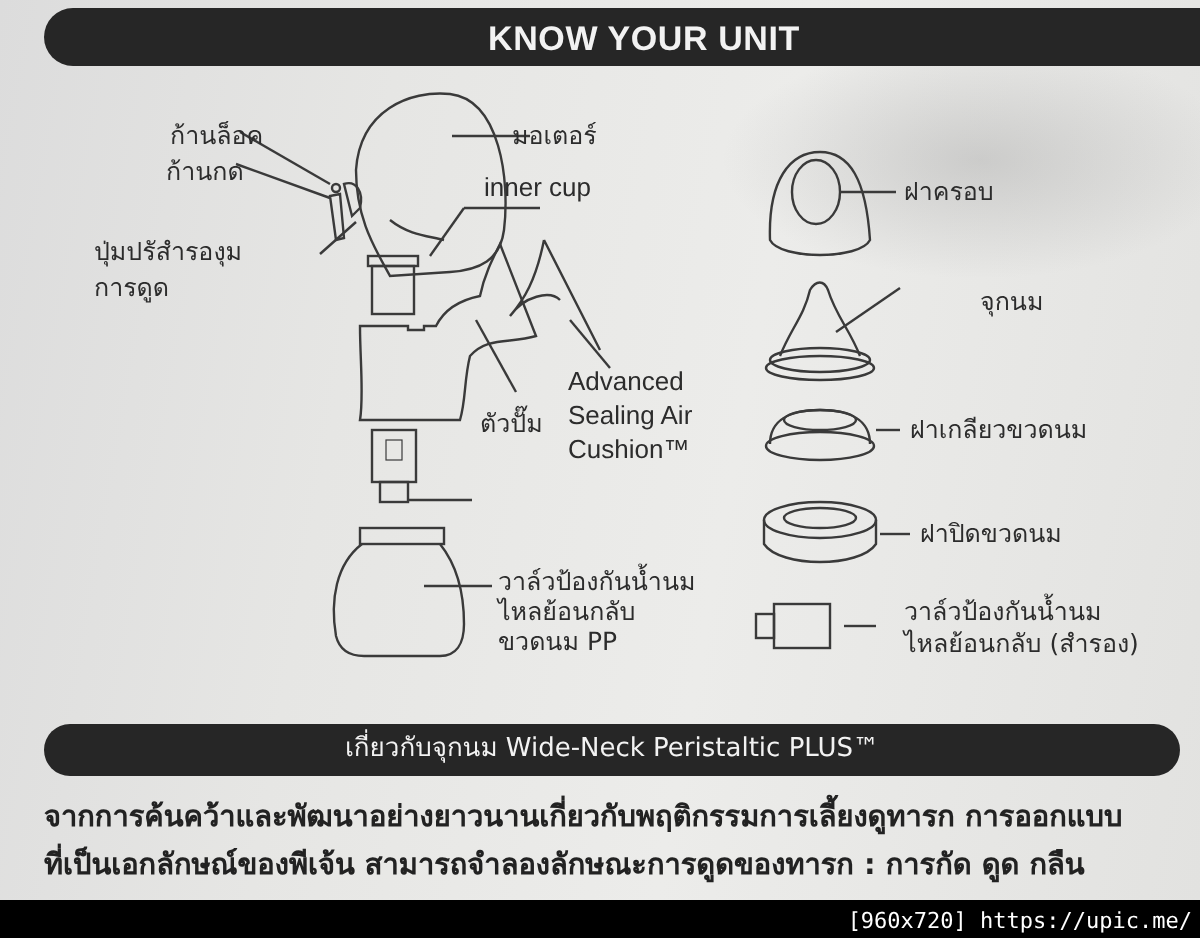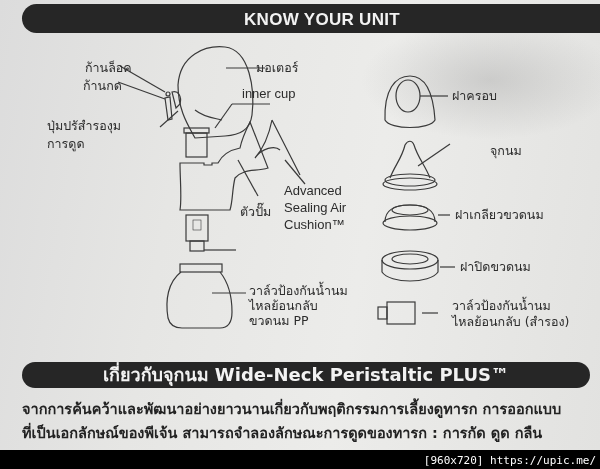--- a/index.html
+++ b/index.html
@@ -6,21 +6,21 @@
   body{width:600px;height:469px;overflow:hidden;background:#000;position:relative;
        font-family:"DejaVu Sans","Liberation Sans",sans-serif;color:#2a2a2a;}
   .page{position:absolute;left:0;top:0;width:600px;height:450px;
         background:linear-gradient(100deg,#dcdcdc 0%,#e6e6e4 30%,#ececea 60%,#e2e2e0 100%);overflow:hidden;}
   .shade{position:absolute;left:360px;top:20px;width:260px;height:120px;border-radius:50%;
          background:radial-gradient(ellipse at center,rgba(150,150,150,.35),rgba(150,150,150,0) 70%);}
   .banner{position:absolute;background:#262626;color:#f2f2f2;text-align:center;font-weight:bold;}
   .banner.top{left:22px;top:4px;width:600px;height:29px;border-radius:16px 0 0 16px;
               font-family:"Liberation Sans",sans-serif;font-size:17px;line-height:31px;letter-spacing:.3px;}
   .banner.mid{left:22px;top:362px;width:568px;height:26px;border-radius:14px;
-              font-size:18px;line-height:26px;font-weight:bold;}
+              font-size:13px;line-height:26px;font-weight:normal;}
   .lbl{position:absolute;font-size:12.5px;line-height:16px;white-space:nowrap;color:#2c2c2c;}
   .lbl.en{font-family:"Liberation Sans",sans-serif;font-size:13px;}
   .para{position:absolute;left:22px;top:397px;width:570px;font-size:14.5px;line-height:24px;color:#222;white-space:nowrap;font-weight:bold;}
   svg.art{position:absolute;left:0;top:0;}
   .wm{position:absolute;right:4px;bottom:2px;color:#fff;font-family:"DejaVu Sans Mono",monospace;font-size:11px;}
 </style>
 </head>
 <body>
 
 <div class="page">

